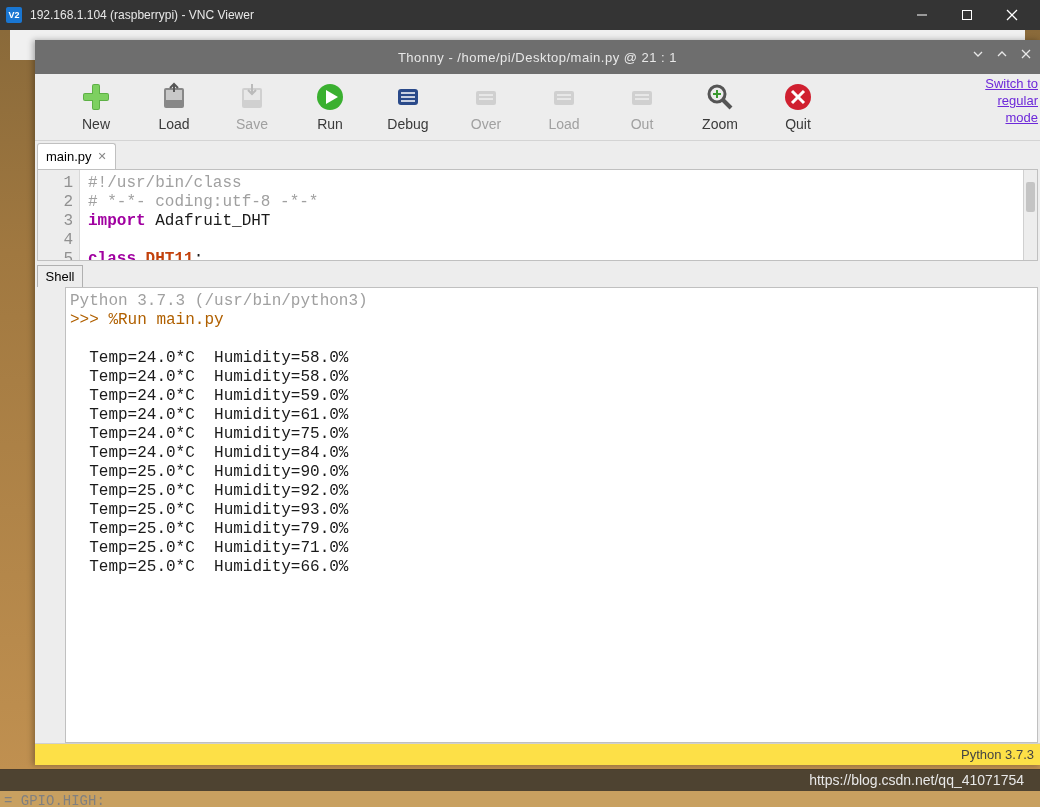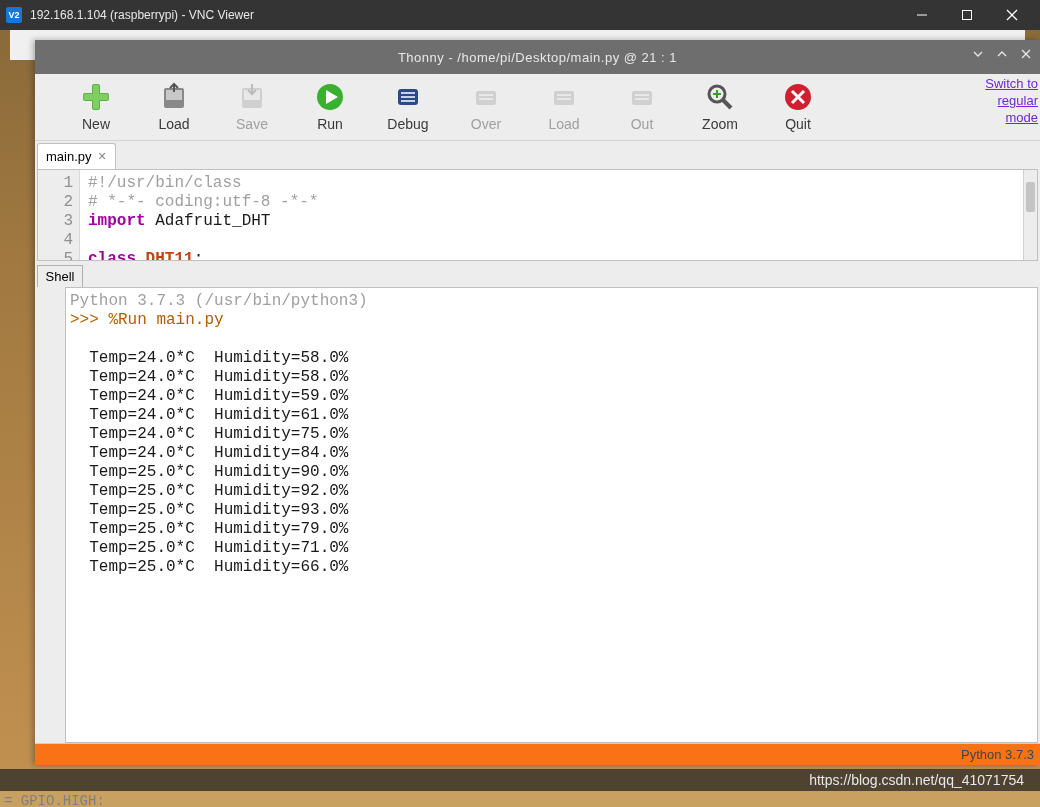--- a/index.html
+++ b/index.html
@@ -122,21 +122,21 @@
     flex: 1; background: #fff; border: 1px solid #c0c0c0;
     font-family: "Courier New", monospace; font-size: 16px;
     padding: 4px 0 0 4px; line-height: 19px; white-space: pre; color: #1a1a1a;
     overflow: hidden;
     margin-left: 28px;
   }
   .sh-gray { color: #a0a0a0; }
   .sh-prompt { color: #b06000; }
   
   .statusbar {
-    height: 22px; background: #f97316; border-top: 1px solid #d0d0d0;
+    height: 22px; background: #fde047; border-top: 1px solid #d0d0d0;
     display: flex; align-items: center; justify-content: flex-end; padding: 0 6px;
     font-size: 13px; color: #444;
   }
   
   .watermark-bar {
     position: absolute; left: 0; bottom: 16px; width: 1040px; height: 22px;
     background: rgba(30,30,30,0.72); color: #e8e8e8;
     display: flex; align-items: center; justify-content: flex-end;
     padding: 0 16px; font-size: 14px;
   }

